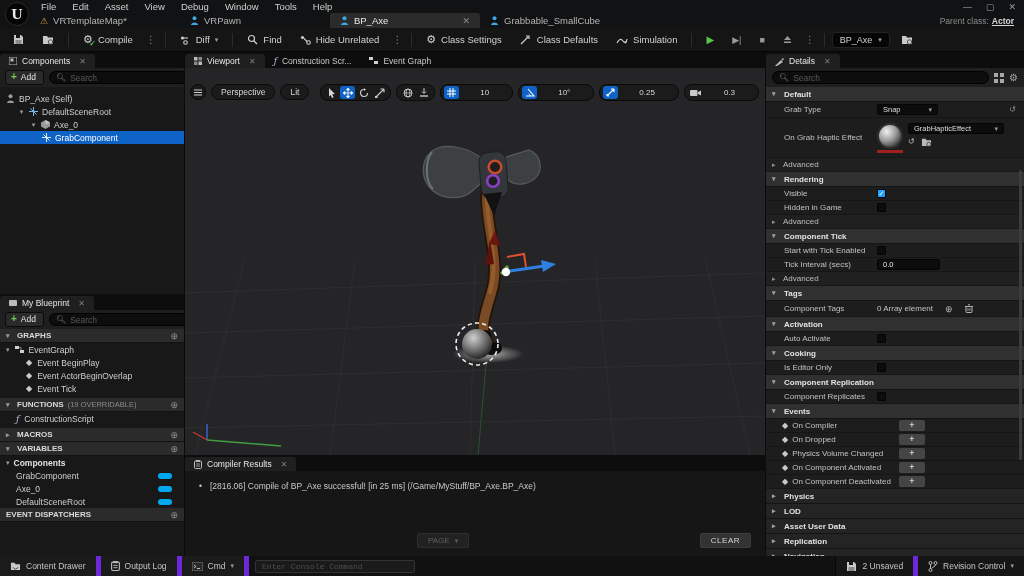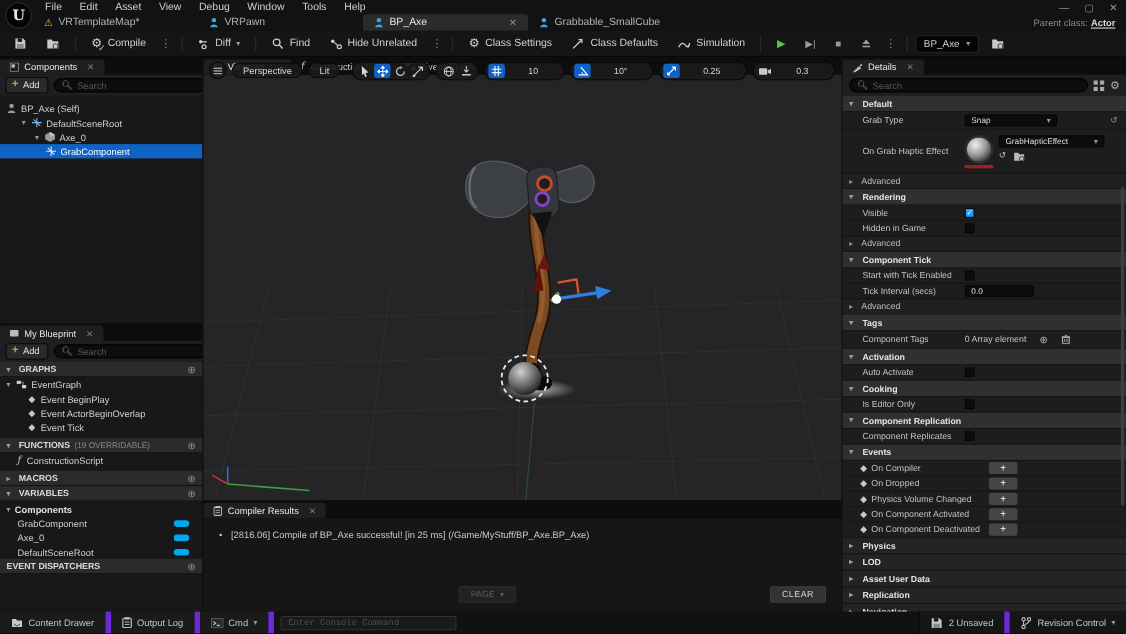--- a/index.html
+++ b/index.html
@@ -66,21 +66,21 @@
 
   
   .mb-row{height:13px;display:flex;align-items:center;gap:5px;font-size:8.5px;color:#cfcfcf;padding-left:16px}
   .mb-row .dia{color:#c9c9c9;font-size:8px}
   .var-pill{margin-left:auto;margin-right:12px;width:14px;height:6px;border-radius:3px;background:#00a8f0}
   .cat-row{height:13px;display:flex;align-items:center;gap:4px;font-size:8.5px;font-weight:bold;color:#e0e0e0;padding-left:6px}
 
   
   #viewport{left:185px;top:52px;width:580px;height:403px;background:#161616}
   #vp-canvas{left:0;top:16px;width:580px;height:387px;background:#252527}
-  .vp-overlay{top:4px;display:flex;gap:5px;align-items:center}
+  .vp-overlay{top:32px;display:flex;gap:5px;}
   .pill{background:rgba(26,26,26,.92);border:1px solid #0a0a0a;border-radius:8px;color:#d6d6d6;
     font-size:8.5px;padding:1px 9px;display:flex;align-items:center;gap:3px}
   .pill.round{border-radius:50%;width:16px;height:16px;justify-content:center;padding:0}
   .toolgrp{background:rgba(26,26,26,.92);border:1px solid #0a0a0a;border-radius:8px;display:flex;
     align-items:center;padding:1px 3px;gap:1px}
   .tool{width:15px;height:13px;display:flex;align-items:center;justify-content:center;border-radius:3px}
   .tool.active{background:#0f62c6}
   .snapval{font-size:8px;color:#d8d8d8;padding:0 20px}
 
   
@@ -657,21 +657,21 @@
       <span style="color:#a8a8a8;font-size:10px">⚙</span>
     </div>
 
     <div class="d-hdr">
       <span class="exp">▾</span>
       <span>Default</span>
     </div>
     <div class="drow" style="height:16px">
       <span class="dlabel">Grab Type</span>
       <span class="dctrl">
-          <span class="ddown" style="width:84px">
+          <span class="ddown" style="width:61px">
             <span>Snap</span>
             <span class="chev">▾</span>
           </span>
         </span>
       <span class="reset-ic">↺</span>
     </div>
     <div class="haptic-row">
       <span class="dlabel">On Grab Haptic Effect</span>
       <span class="thumb-wrap">
         <span class="thumb" style="display:block"></span>

